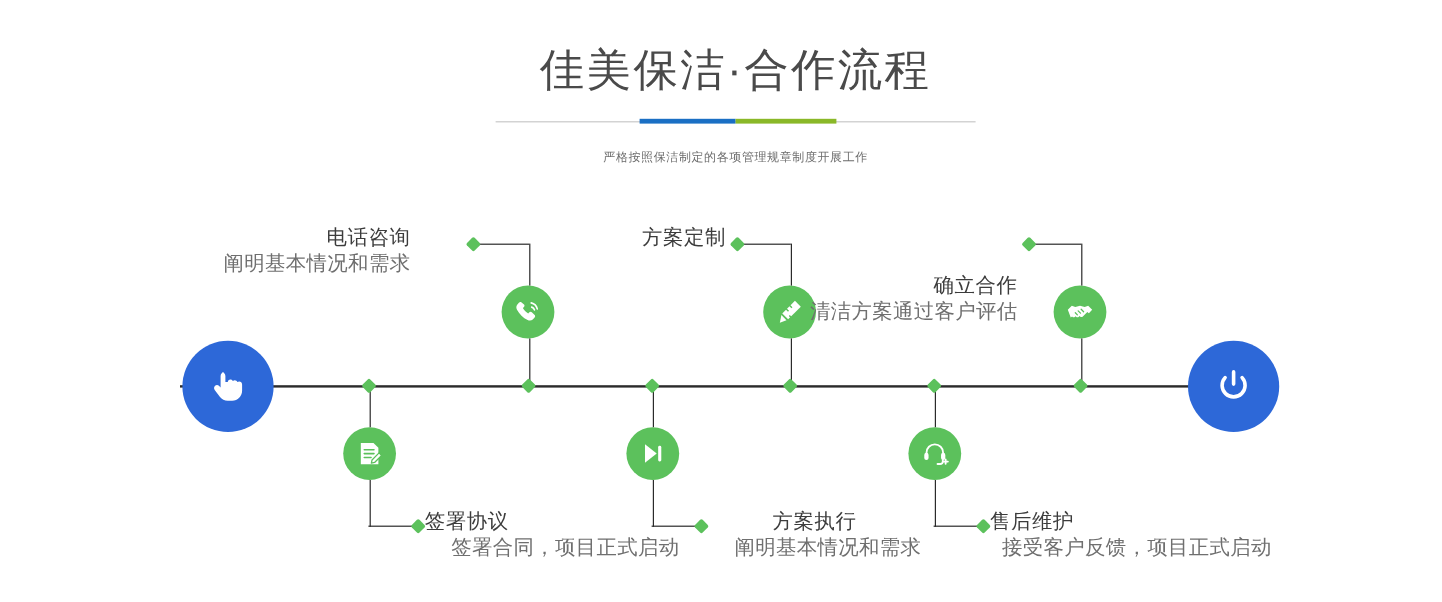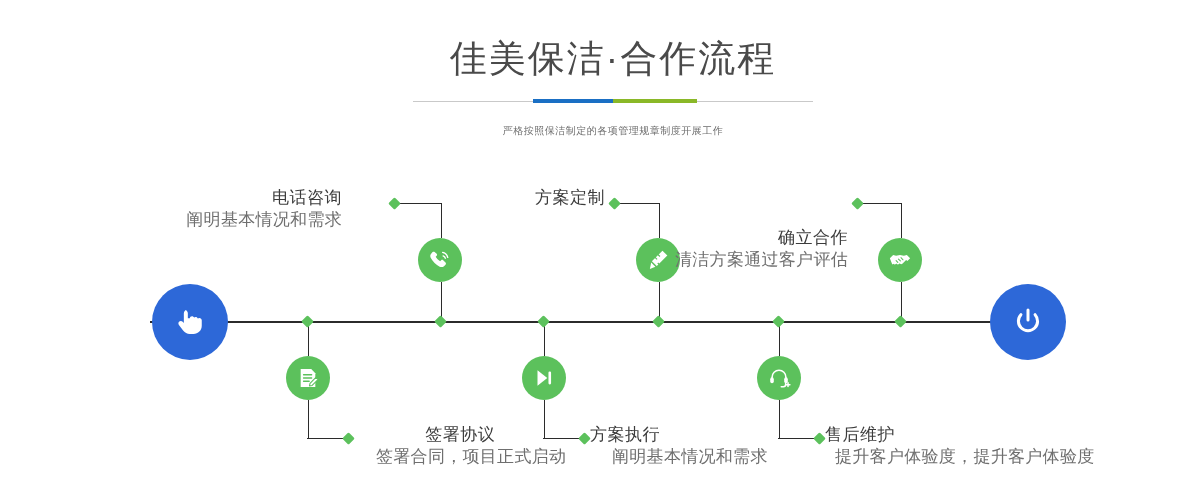--- a/index.html
+++ b/index.html
@@ -217,21 +217,21 @@
           <path fill="none" stroke="#5cc15c" stroke-width="1.6" stroke-linecap="round" d="M10.5 12h10M10.5 16h10M10.5 20h7"></path>
           <path fill="#ffffff" stroke="#5cc15c" stroke-width="1.3" stroke-linejoin="round" d="M18.5 22.5l7.2-7.2 2.6 2.6-7.2 7.2-3.3.7z"></path>
         </svg>
       </span>
     </div>
     <div class="vline" style="left:307.5px; top:321px; height:35px;"></div>
     <div class="vline" style="left:307.5px; top:400px; height:39px;"></div>
     <div class="hline" style="left:307px; top:438px; width:40px;"></div>
     <div class="diamond" style="left:344px; top:434px;"></div>
     <div class="diamond" style="left:303px; top:317px;"></div>
-    <div class="label bottom" style="left:354px; top:424px;text-align:center;">
+    <div class="label bottom" style="left:354px; top:424px;">
       <div class="title">签署协议</div>
       <div class="desc" style="padding-left:22px;">签署合同，项目正式启动</div>
     </div>
 
     <div class="node-icon" style="left:636px; top:238px;">
       <span>
         <svg width="26" height="26" viewBox="0 0 32 32">
           <path fill="#ffffff" d="M21.5 4.5l6 6-13 13-6-6z" transform="rotate(0 16 16)"></path>
           <path fill="#ffffff" d="M7.6 19.2l5.2 5.2L6 27z"></path>
           <path fill="none" stroke="#5cc15c" stroke-width="1.5" d="M11.8 12.1l3.1 3.1M15.3 8.6l3.1 3.1M18.8 22.8l-3.1-3.1"></path>
@@ -253,21 +253,21 @@
           <path fill="#ffffff" d="M8 6.5l12 9.5L8 25.5z"></path>
           <rect fill="#ffffff" x="21.5" y="8" width="3.2" height="16" rx="1.4"></rect>
         </svg>
       </span>
     </div>
     <div class="vline" style="left:543.5px; top:321px; height:35px;"></div>
     <div class="vline" style="left:543.5px; top:400px; height:39px;"></div>
     <div class="hline" style="left:543px; top:438px; width:40px;"></div>
     <div class="diamond" style="left:580px; top:434px;"></div>
     <div class="diamond" style="left:539px; top:317px;"></div>
-    <div class="label bottom" style="left:590px; top:424px;">
+    <div class="label bottom" style="left:590px; top:424px;text-align:center;">
       <div class="title">方案执行</div>
       <div class="desc" style="padding-left:22px;">阐明基本情况和需求</div>
     </div>
 
     <div class="node-icon" style="left:878px; top:238px;">
       <span>
         <svg width="26" height="26" viewBox="0 0 32 32">
           <path fill="#ffffff" d="M3.5 13.8l4.1-4.1 3.6 1.1 4.8-1.1 4.8 1.1 3.6-1.1 4.1 4.1-3.4 3.4-1.6-1.2-4.6 4.6c-.8.8-2 .8-2.8 0l-.5-.5-.8.8c-.8.8-2 .8-2.8 0l-.6-.6-.5.5c-.8.8-2 .8-2.8 0l-.2-.2-1.4 1z"></path>
           <path fill="none" stroke="#5cc15c" stroke-width="1.3" stroke-linecap="round" d="M11.2 16.8l2.1 2.1M14.1 14.8l2.4 2.4M17.2 13.2l2.5 2.5"></path>
         </svg>
@@ -294,17 +294,17 @@
         </svg>
       </span>
     </div>
     <div class="vline" style="left:778.5px; top:321px; height:35px;"></div>
     <div class="vline" style="left:778.5px; top:400px; height:39px;"></div>
     <div class="hline" style="left:778px; top:438px; width:40px;"></div>
     <div class="diamond" style="left:815px; top:434px;"></div>
     <div class="diamond" style="left:774px; top:317px;"></div>
     <div class="label bottom" style="left:825px; top:424px;">
       <div class="title">售后维护</div>
-      <div class="desc" style="padding-left:10px;">提升客户体验度，提升客户体验度</div>
+      <div class="desc" style="padding-left:10px;">接受客户反馈，项目正式启动</div>
     </div>
 
   </div>
 </div>
 
 </body></html>

